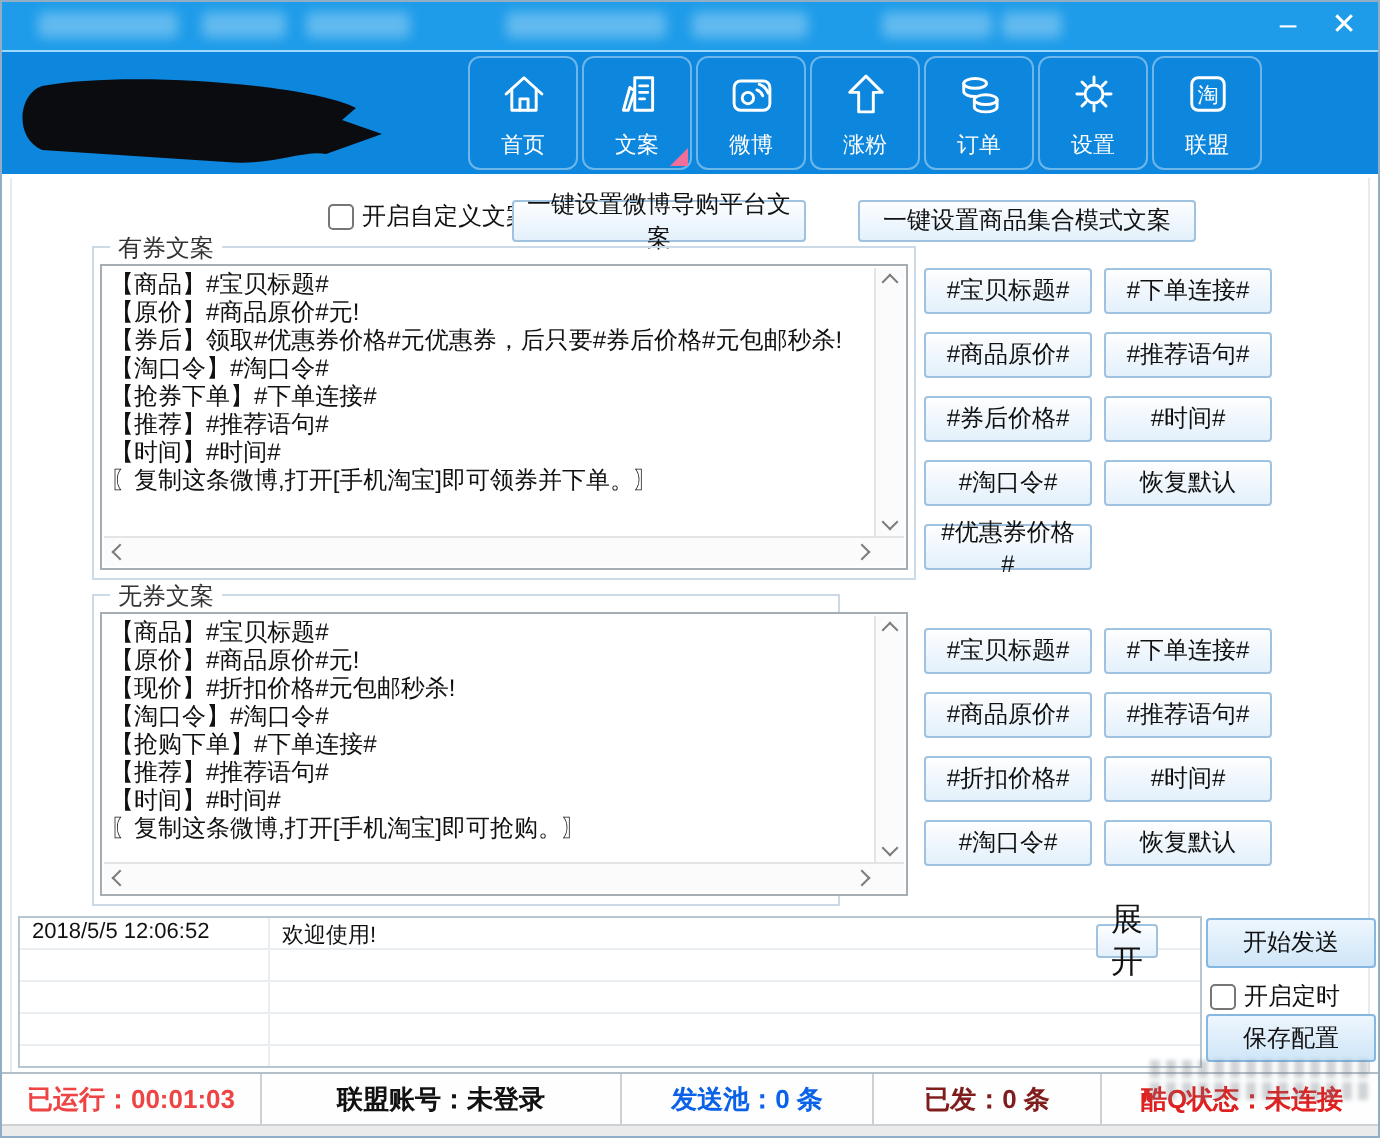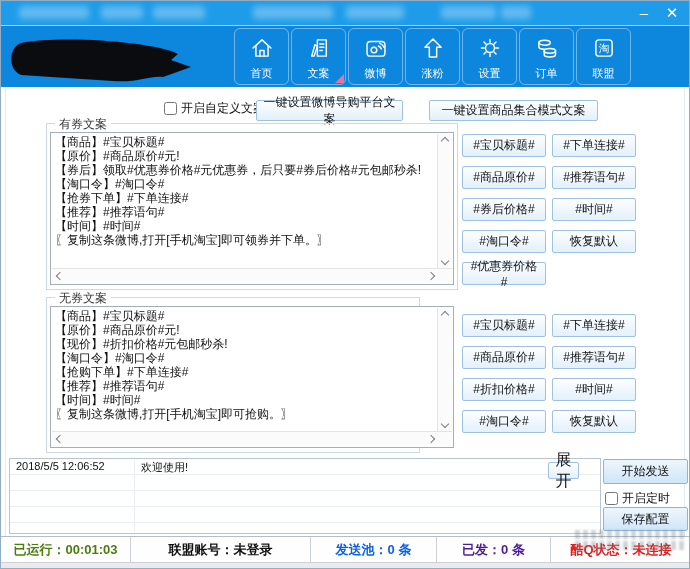--- a/index.html
+++ b/index.html
@@ -121,37 +121,37 @@
           <svg viewBox="0 0 32 32">
               <path d="M16 5 L26 15 H20.5 V27 H11.5 V15 H6 Z"></path>
             </svg>
         </span>
         <span class="nav-label">涨粉</span>
       </div>
 
       <div class="nav-item">
         <span class="nav-icon">
           <svg viewBox="0 0 32 32">
-              <circle cx="16" cy="16" r="5.5"></circle>
-              <path d="M16 5.5 V9 M16 23 V26.5 M5.5 16 H9 M23 16 H26.5 M8.6 8.6 L11 11 M21 21 L23.4 23.4 M23.4 8.6 L21 11 M11 21 L8.6 23.4"></path>
-            </svg>
-        </span>
-        <span class="nav-label">设置</span>
-      </div>
-
-      <div class="nav-item">
-        <span class="nav-icon">
-          <svg viewBox="0 0 32 32">
               <ellipse cx="13" cy="9.5" rx="7" ry="3"></ellipse>
               <path d="M6 9.5 V14.5 C6 16.2 9.1 17.5 13 17.5"></path>
               <ellipse cx="19.5" cy="19.5" rx="7" ry="3"></ellipse>
               <path d="M12.5 19.5 V24 C12.5 25.7 15.6 27 19.5 27 C23.4 27 26.5 25.7 26.5 24 V19.5"></path>
             </svg>
         </span>
         <span class="nav-label">订单</span>
+      </div>
+
+      <div class="nav-item">
+        <span class="nav-icon">
+          <svg viewBox="0 0 32 32">
+              <circle cx="16" cy="16" r="5.5"></circle>
+              <path d="M16 5.5 V9 M16 23 V26.5 M5.5 16 H9 M23 16 H26.5 M8.6 8.6 L11 11 M21 21 L23.4 23.4 M23.4 8.6 L21 11 M11 21 L8.6 23.4"></path>
+            </svg>
+        </span>
+        <span class="nav-label">设置</span>
       </div>
 
       <div class="nav-item">
         <span class="nav-icon">
           <svg viewBox="0 0 32 32">
               <rect x="6" y="6" width="20" height="20" rx="4"></rect>
               <text x="16" y="21" text-anchor="middle" font-size="13" fill="#fff" stroke="none">淘</text>
             </svg>
         </span>
         <span class="nav-label">联盟</span>
@@ -245,24 +245,24 @@
   </div>
 
   <button class="btn" style="left:602px;top:458px;width:85px;height:25px;background:linear-gradient(180deg,#eef6fd,#cfe6f8);border-color:#86b7e0">开始发送</button>
   <label class="chk-row" style="left:604px;top:489px">
     <input type="checkbox" style="">
     <span>开启定时</span>
   </label>
   <button class="btn" style="left:602px;top:506px;width:85px;height:24px;background:linear-gradient(180deg,#eef6fd,#cfe6f8);border-color:#86b7e0">保存配置</button>
 
   <div class="statusbar">
-    <div class="sb-cell w1" style="color: #4d7c0f;">已运行：00:01:03</div>
+    <div class="sb-cell w1" style="color: #ef4444;">已运行：00:01:03</div>
     <div class="sb-cell w2" style="color: rgb(17, 17, 17);">联盟账号：未登录</div>
     <div class="sb-cell w3" style="color: rgb(10, 98, 232);">发送池：0 条</div>
-    <div class="sb-cell w4" style="color: #4c1d95;">已发：0 条</div>
+    <div class="sb-cell w4" style="color: #7f1d1d;">已发：0 条</div>
     <div class="sb-cell w5" style="color: rgb(224, 32, 32);">酷Q状态：未连接</div>
   </div>
   <div class="bottom-strip"></div>
   <div class="watermark">
       <div></div>
       <div></div>
     </div>
 
 </div>
 

